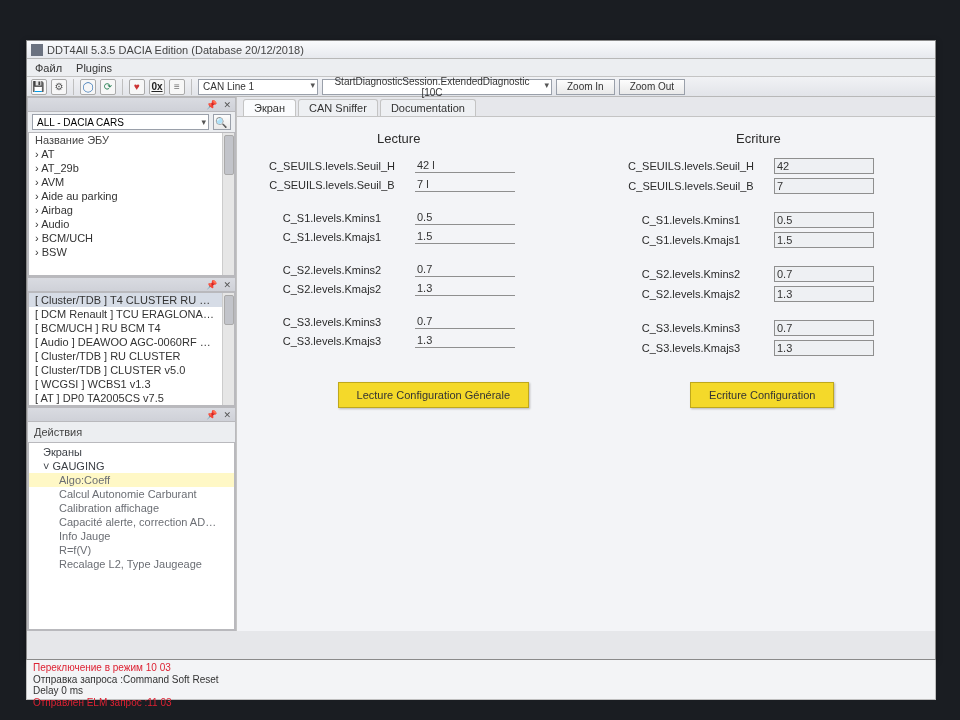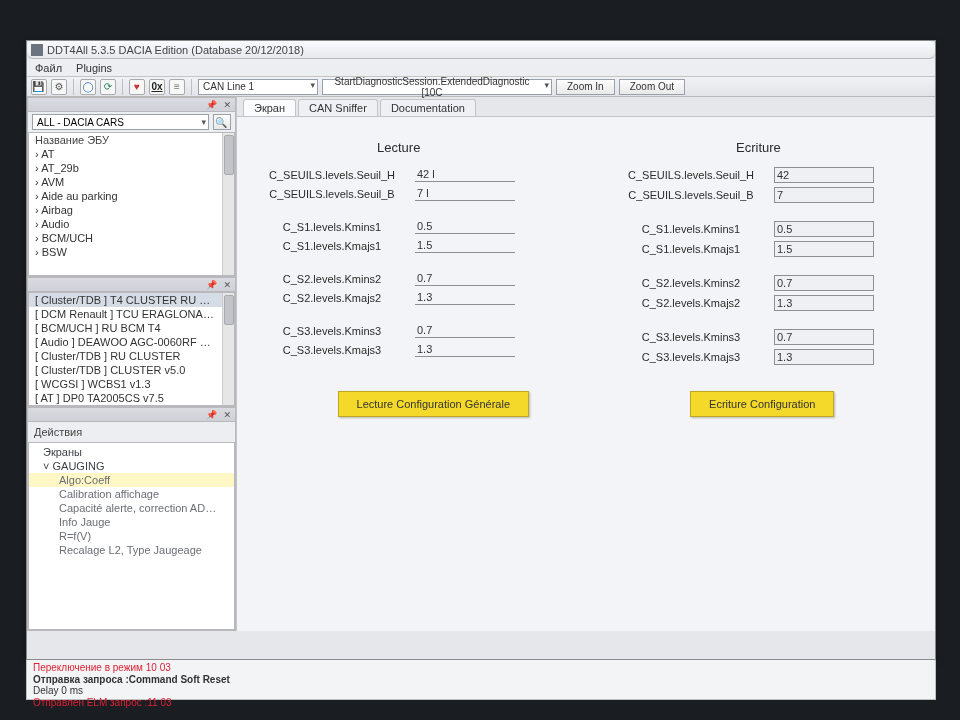--- a/index.html
+++ b/index.html
@@ -1,19 +1,19 @@
 <!DOCTYPE html>
 <html><head>
 <meta charset="utf-8">
 <style>
   * { box-sizing: border-box; }
   html,body { margin:0; padding:0; font-family: Tahoma, "Segoe UI", sans-serif; font-size:11px; }
   body { background:#1a1d22; width:960px; height:720px; overflow:hidden; }
   .desktop-frame { position:absolute; left:26px; top:40px; width:910px; height:620px; background:#e6e7ea; border:1px solid #8a8a8a; box-shadow:0 2px 6px rgba(0,0,0,.35); }
-  .titlebar { height:18px; background:linear-gradient(#fafbfd,#e7e9ee); border-bottom:1px solid #b8b8b8; display:flex; align-items:center; padding:4px 4px; color:#444; gap:4px;border-radius:6px; }
+  .titlebar { height:18px; background:linear-gradient(#fafbfd,#e7e9ee); border-bottom:1px solid #b8b8b8; display:flex; align-items:center; padding:4px 4px; color:#444; gap:4px; }
   .titlebar .ico { width:12px; height:12px; background:#6b7280; display:inline-block; }
   .menubar { height:18px; background:#eceef1; border-bottom:1px solid #c4c4c4; display:flex; align-items:center; gap:14px; padding:0 8px; color:#333; }
   .menubar span { cursor:default; }
   .toolbar { height:20px; background:linear-gradient(#f1f2f5,#e2e4e9); border-bottom:1px solid #b8b8b8; display:flex; align-items:center; padding:0 4px; gap:4px; }
   .toolbar .ticon { width:16px; height:16px; border:1px solid #aaa; border-radius:2px; display:flex; align-items:center; justify-content:center; font-size:10px; background:#f7f7f7; }
   .toolbar .sep { width:1px; height:16px; background:#bfbfbf; margin:0 2px; }
   .toolbar .combo { height:16px; border:1px solid #9aa0aa; background:#fff; font-size:10px; padding:0 14px 0 4px; display:flex; align-items:center; position:relative; color:#333;text-align:center; }
   .toolbar .combo::after { content:"▾"; position:absolute; right:2px; top:0; font-size:9px; color:#555; }
   .toolbar .btn { height:16px; border:1px solid #9aa0aa; background:linear-gradient(#fdfdfd,#e9e9e9); padding:0 10px; font-size:10px; display:flex; align-items:center; color:#333; }
   .body { display:flex; height:calc(100% - 18px - 18px - 20px - 28px); }
@@ -37,32 +37,32 @@
   .tree .trow { padding:1px 24px 1px 14px; color:#3b3f45; white-space:nowrap; }
   .tree .trow.sel { background:#fff8c6; }
   .tree .l2 { padding-left:30px; color:#6b6e74; }
   .content { flex:1; display:flex; flex-direction:column; background:#f3f4f7; min-width:0; }
   .tabs { height:20px; display:flex; align-items:flex-end; gap:0; padding:0 6px; background:#e6e7eb; border-bottom:1px solid #c4c4c4; }
   .tab { padding:2px 10px; border:1px solid #c4c4c4; border-bottom:none; background:#eef0f3; color:#333; font-size:11px; border-radius:3px 3px 0 0; margin-right:2px; }
   .tab.active { background:#fafbfd; }
   .page { flex:1; background:#f3f4f7; position:relative; padding:14px 20px 10px 20px; overflow:hidden; }
   .cols { display:flex; gap:60px; }
   .col { flex:1; min-width:0; }
-  .col h3 { margin:9px 0 12px 120px; font-weight:normal; font-size:13px; color:#2b2b2b; }
+  .col h3 { margin:0 0 12px 120px; font-weight:normal; font-size:13px; color:#2b2b2b; }
   .kv { display:flex; align-items:center; margin:4px 0; gap:8px; }
   .kv label { width:150px; color:#2b2b2b; font-size:11px;text-align:center; }
   .ro { width:100px; border:none; border-bottom:1px solid #8f8f8f; background:transparent; font-size:11px; padding:1px 2px; color:#333; }
   .rw { width:100px; border:1px solid #8f8f8f; background:#eef0f3; font-size:11px; padding:1px 2px; color:#333; }
   .gap { height:10px; }
   .bigbtn { display:inline-block; background:#f4d92a; border:1px solid #bfa81c; padding:6px 18px; font-size:11px; color:#333; box-shadow:1px 1px 2px rgba(0,0,0,.25); }
   .buttons-row { margin-top:22px; display:flex; justify-content:space-around; }
   .buttons-row2 { margin-top:16px; display:flex; justify-content:center; }
   .statusbar { position:absolute; left:26px; top:660px; width:910px; height:40px; background:#f3f4f6; border:1px solid #bfbfbf; border-top:none; font-size:10px; padding:2px 6px; line-height:1.15; }
   .statusbar .l1 { color:#d23; }
-  .statusbar .l2s { color:#333;font-weight:bold; }
+  .statusbar .l2s { color:#333; }
   .statusbar .l3 { color:#333; }
   .statusbar .l4 { color:#d23; }
   .ic-save  { color:#3a6; }
   .ic-gear  { color:#555; }
   .ic-heart { color:#c33; }
   .ic-hex   { color:#222; font-weight:bold;text-decoration:underline; }
   .ic-list  { color:#777; }
   .ic-blue  { color:#2b6cb0; }
   .ic-green { color:#2f855a; }
 </style>
@@ -153,20 +153,21 @@
       <div class="pane" style="flex:1">
         <div class="pane-header">
           <span class="pin">📌</span>
           <span class="x">✕</span>
         </div>
         <div class="actions-title">Действия</div>
         <div class="tree" style="flex:1">
           <div class="trow">Экраны</div>
           <div class="trow">˅ <span>GAUGING</span></div>
           <div class="trow l2 sel">Algo:Coeff</div>
+          <div class="trow l2">Calcul Autonomie Carburant</div>
           <div class="trow l2">Calibration affichage</div>
           <div class="trow l2">Capacité alerte, correction AD…</div>
           <div class="trow l2">Info Jauge</div>
           <div class="trow l2">R=f(V)</div>
           <div class="trow l2">Recalage L2, Type Jaugeage</div>
         </div>
       </div>
 
     </div>
 

